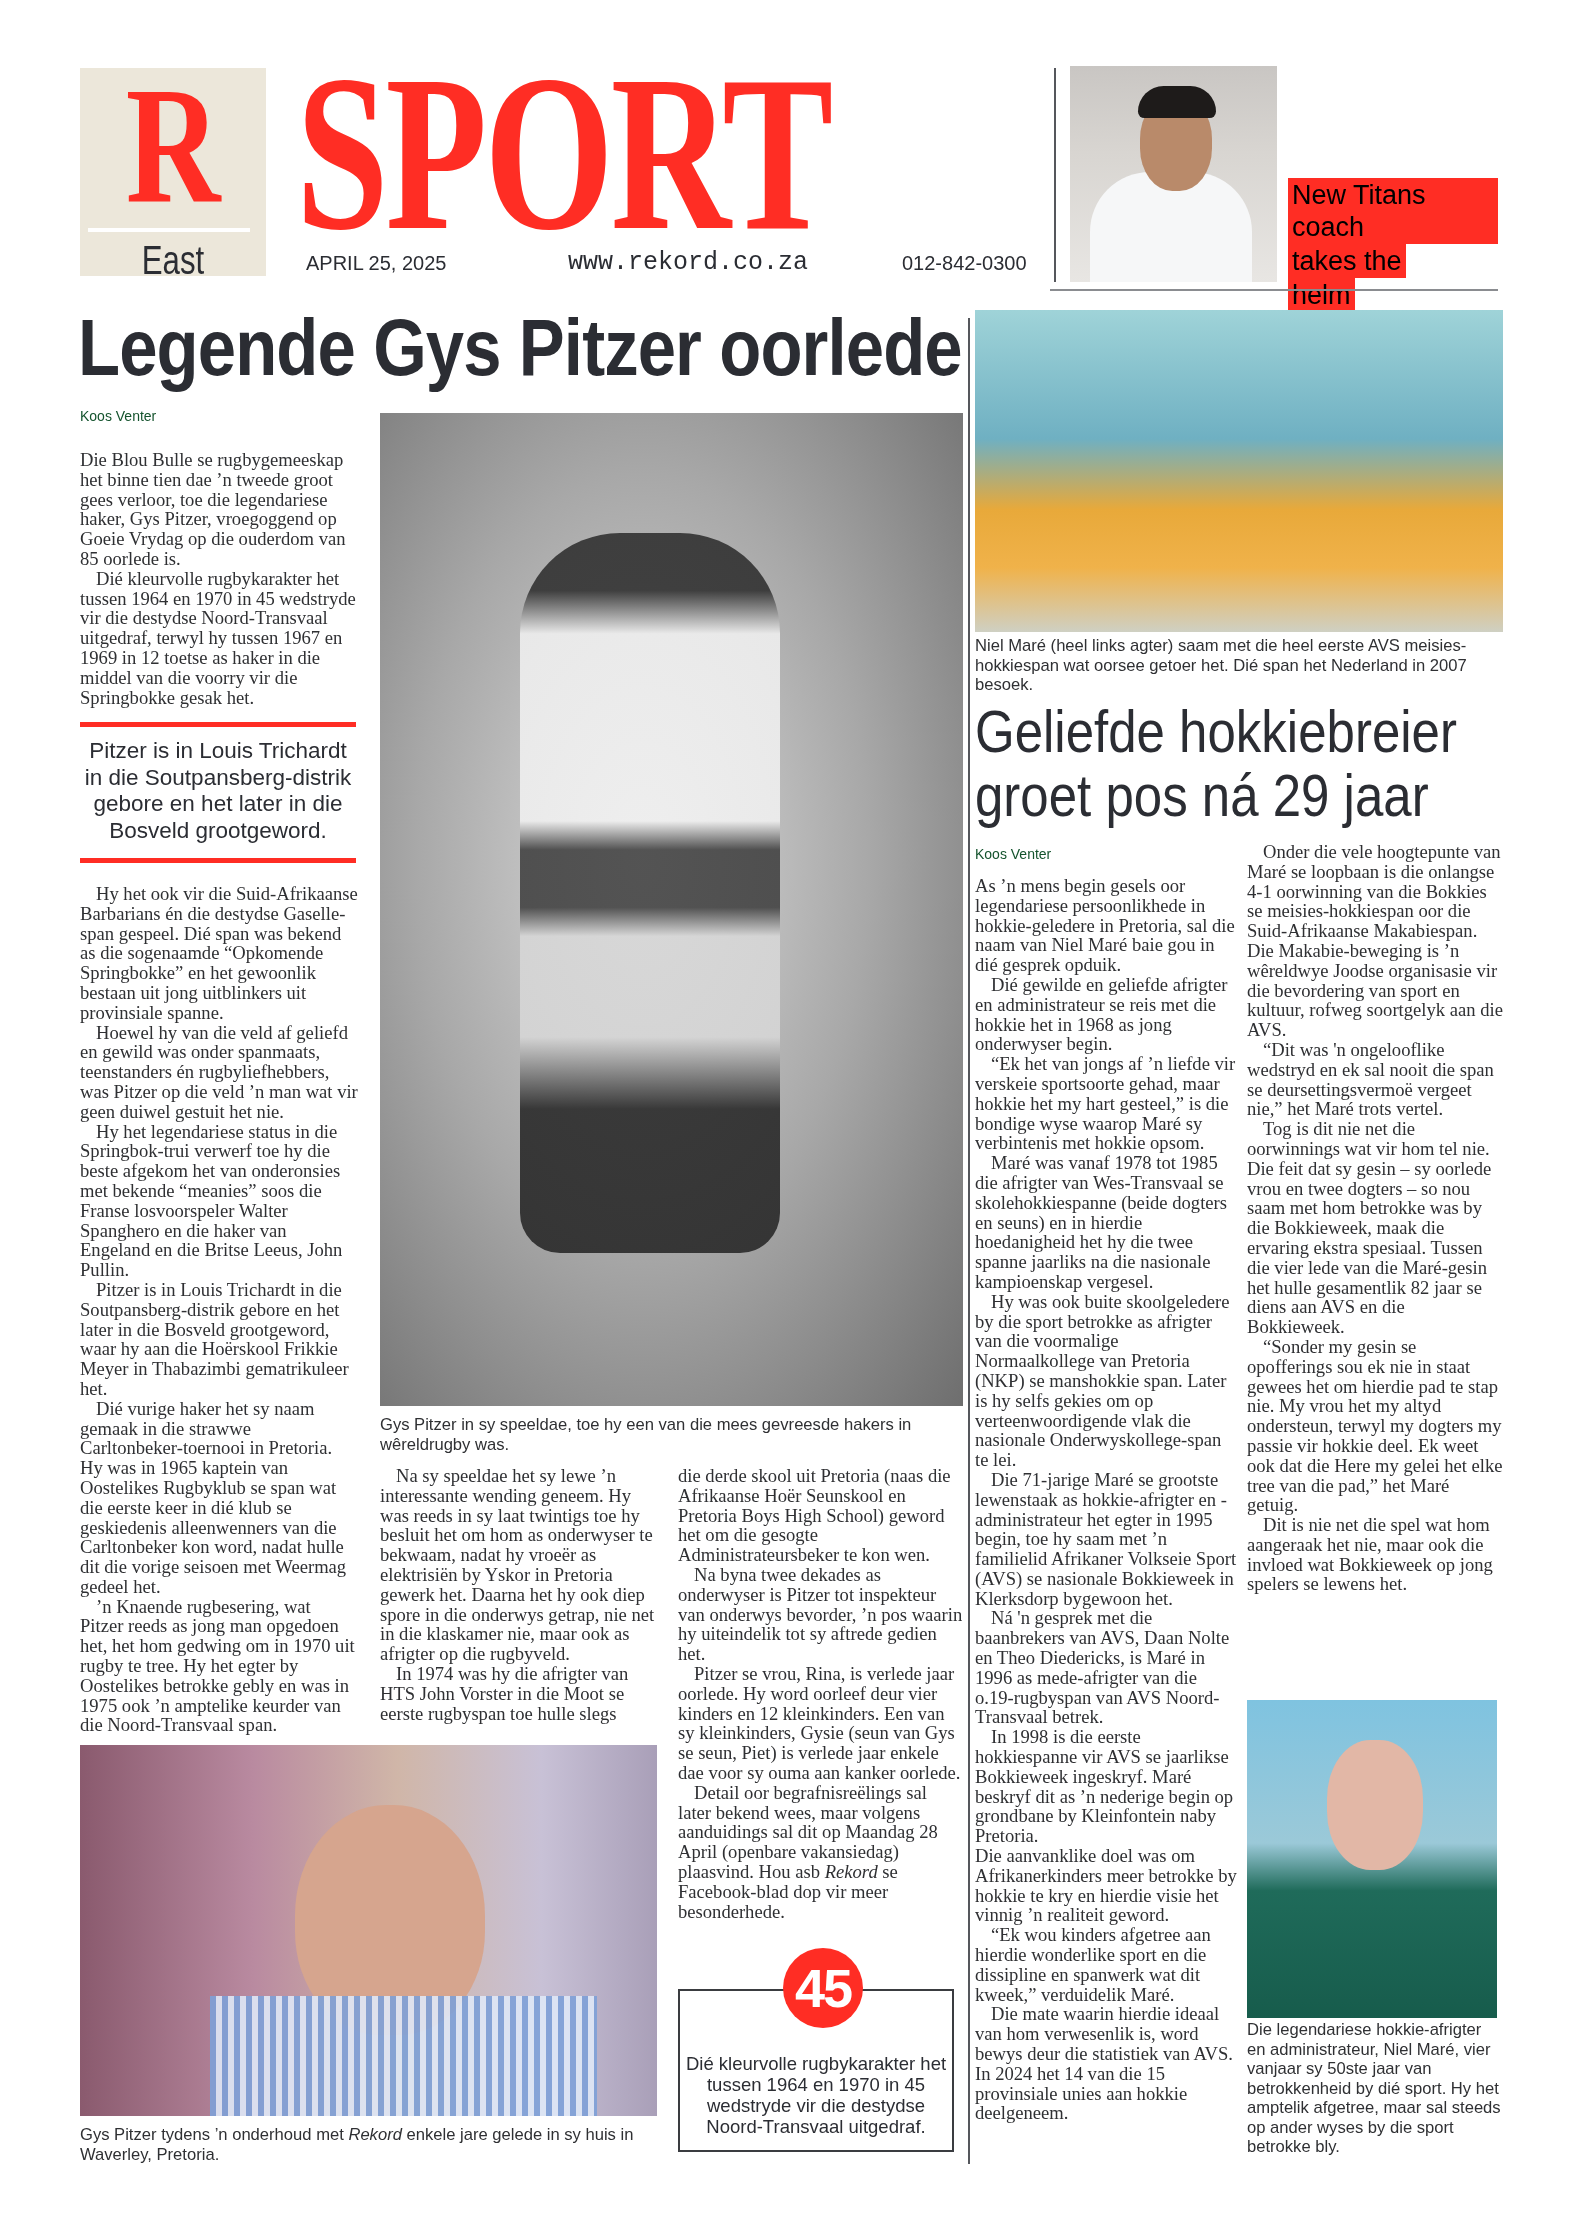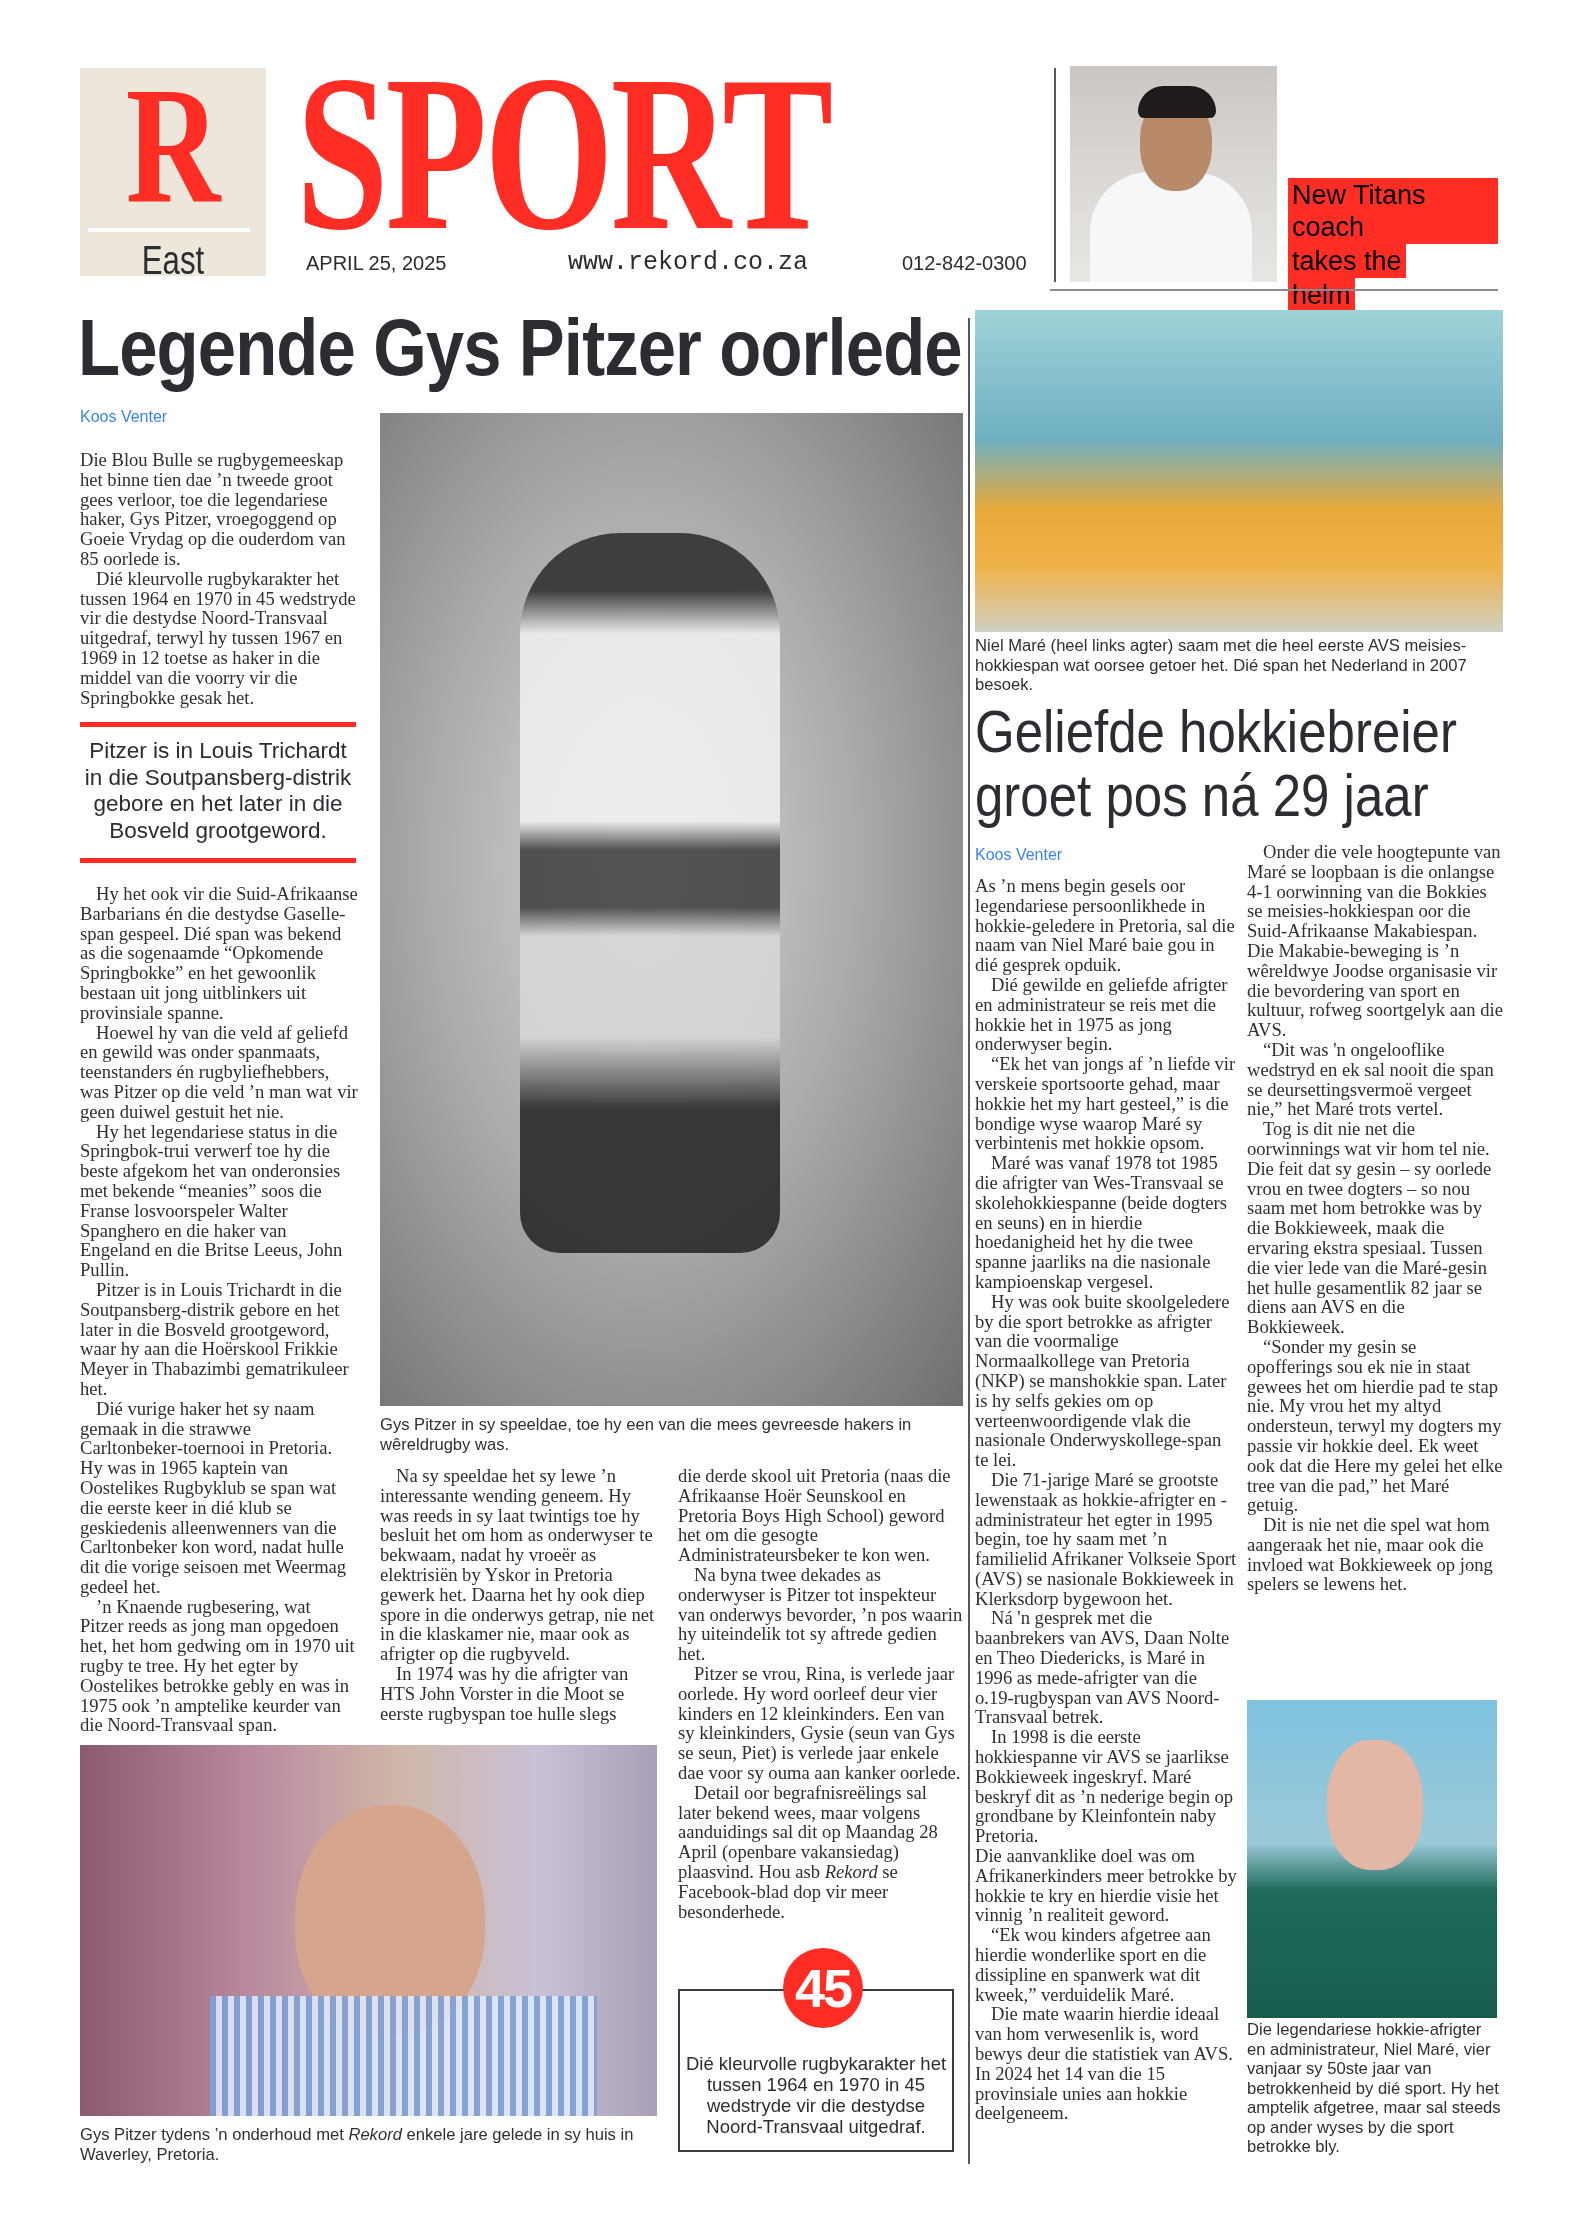--- a/index.html
+++ b/index.html
@@ -13,21 +13,21 @@
   .sport{left:296px;top:60px;width:720px;height:180px;font-family:"Liberation Serif",serif;font-weight:bold;color:#ff2d24;font-size:222px;line-height:186px;letter-spacing:-4px;transform-origin:left top;transform:scaleX(0.75);white-space:nowrap;}
   .mastline{top:252px;font-size:20px;color:#2b2d33;white-space:nowrap;}
   .vrule{background:#55575c;width:2px;}
   .hrule{background:#8a8c90;height:2px;}
   .photo{overflow:hidden;}
   .coach-photo{left:1070px;top:66px;width:207px;height:216px;background:linear-gradient(180deg,#c9c6c3 0%,#d8d5d1 40%,#e8e6e3 100%);}
   .coach-label{left:1288px;top:178px;width:210px;}
   .coach-label span{display:inline-block;background:#ff2d24;color:#000000;font-size:27px;line-height:32px;padding:1px 4px;margin-bottom:0;transform-origin:left;}
   
   .hl-main{left:78px;top:300px;font-size:80px;font-weight:bold;color:#2b2d33;white-space:nowrap;transform-origin:left top;transform:scaleX(0.86);letter-spacing:-1px;line-height:96px;}
-  .byline{font-size:16px;color:#3b82f6;}
+  .byline{font-size:14px;color:#14532d;}
   .body{font-family:"Liberation Serif",serif;font-size:18.6px;line-height:19.8px;color:#2f3033;}
   .body p{margin:0;text-indent:16px;}
   .body p.noind{text-indent:0;}
   .caption{font-size:16.6px;line-height:19.5px;color:#2f3033;}
   .redbar{height:5px;background:#ff2d24;}
   .pull{font-size:22.5px;line-height:26.5px;text-align:center;color:#2b2d33;}
   .hl-hockey{left:975px;top:700px;font-size:60px;line-height:64px;color:#2b2d33;white-space:nowrap;transform-origin:left top;transform:scaleX(0.85);}
   .stat-box{left:678px;top:1989px;width:276px;height:163px;border:2px solid #3a3c40;box-sizing:border-box;}
   .stat-circle{left:783px;top:1948px;width:80px;height:80px;border-radius:50%;background:#ff2d24;color:#fff;font-weight:bold;font-size:54px;line-height:80px;text-align:center;letter-spacing:-2px;}
   .stat-text{left:684px;top:2053px;width:264px;font-size:18.5px;line-height:21px;text-align:center;color:#2b2d33;}
@@ -124,21 +124,21 @@
 <div class="abs caption" style="left:975px;top:636px;width:525px;">Niel Maré (heel links agter) saam met die heel eerste AVS meisies-hokkiespan wat oorsee getoer het. Dié span het Nederland in 2007 besoek.</div>
 
 <div class="abs hl-hockey">
   <div>Geliefde hokkiebreier</div>
   <div>groet pos ná 29 jaar</div>
 </div>
 <div class="abs byline" style="left:975px;top:846px;">Koos Venter</div>
 
 <div class="abs body" style="left:975px;top:876px;width:262px;">
   <p class="noind">As ’n mens begin gesels oor legendariese persoonlikhede in hokkie-geledere in Pretoria, sal die naam van Niel Maré baie gou in dié gesprek opduik.</p>
-  <p>Dié gewilde en geliefde afrigter en administrateur se reis met die hokkie het in 1975 as jong onderwyser begin.</p>
+  <p>Dié gewilde en geliefde afrigter en administrateur se reis met die hokkie het in 1968 as jong onderwyser begin.</p>
   <p>“Ek het van jongs af ’n liefde vir verskeie sportsoorte gehad, maar hokkie het my hart gesteel,” is die bondige wyse waarop Maré sy verbintenis met hokkie opsom.</p>
   <p>Maré was vanaf 1978 tot 1985 die afrigter van Wes-Transvaal se skolehokkiespanne (beide dogters en seuns) en in hierdie hoedanigheid het hy die twee spanne jaarliks na die nasionale kampioenskap vergesel.</p>
   <p>Hy was ook buite skoolgeledere by die sport betrokke as afrigter van die voormalige Normaalkollege van Pretoria (NKP) se manshokkie span. Later is hy selfs gekies om op verteenwoordigende vlak die nasionale Onderwyskollege-span te lei.</p>
   <p>Die 71-jarige Maré se grootste lewenstaak as hokkie-afrigter en -administrateur het egter in 1995 begin, toe hy saam met ’n familielid Afrikaner Volkseie Sport (AVS) se nasionale Bokkieweek in Klerksdorp bygewoon het.</p>
   <p>Ná 'n gesprek met die baanbrekers van AVS, Daan Nolte en Theo Diedericks, is Maré in 1996 as mede-afrigter van die o.19-rugbyspan van AVS Noord-Transvaal betrek.</p>
   <p>In 1998 is die eerste hokkiespanne vir AVS se jaarlikse Bokkieweek ingeskryf. Maré beskryf dit as ’n nederige begin op grondbane by Kleinfontein naby Pretoria.</p>
   <p class="noind">Die aanvanklike doel was om Afrikanerkinders meer betrokke by hokkie te kry en hierdie visie het vinnig ’n realiteit geword.</p>
   <p>“Ek wou kinders afgetree aan hierdie wonderlike sport en die dissipline en spanwerk wat dit kweek,” verduidelik Maré.</p>
   <p>Die mate waarin hierdie ideaal van hom verwesenlik is, word bewys deur die statistiek van AVS. In 2024 het 14 van die 15 provinsiale unies aan hokkie deelgeneem.</p>
 </div>

